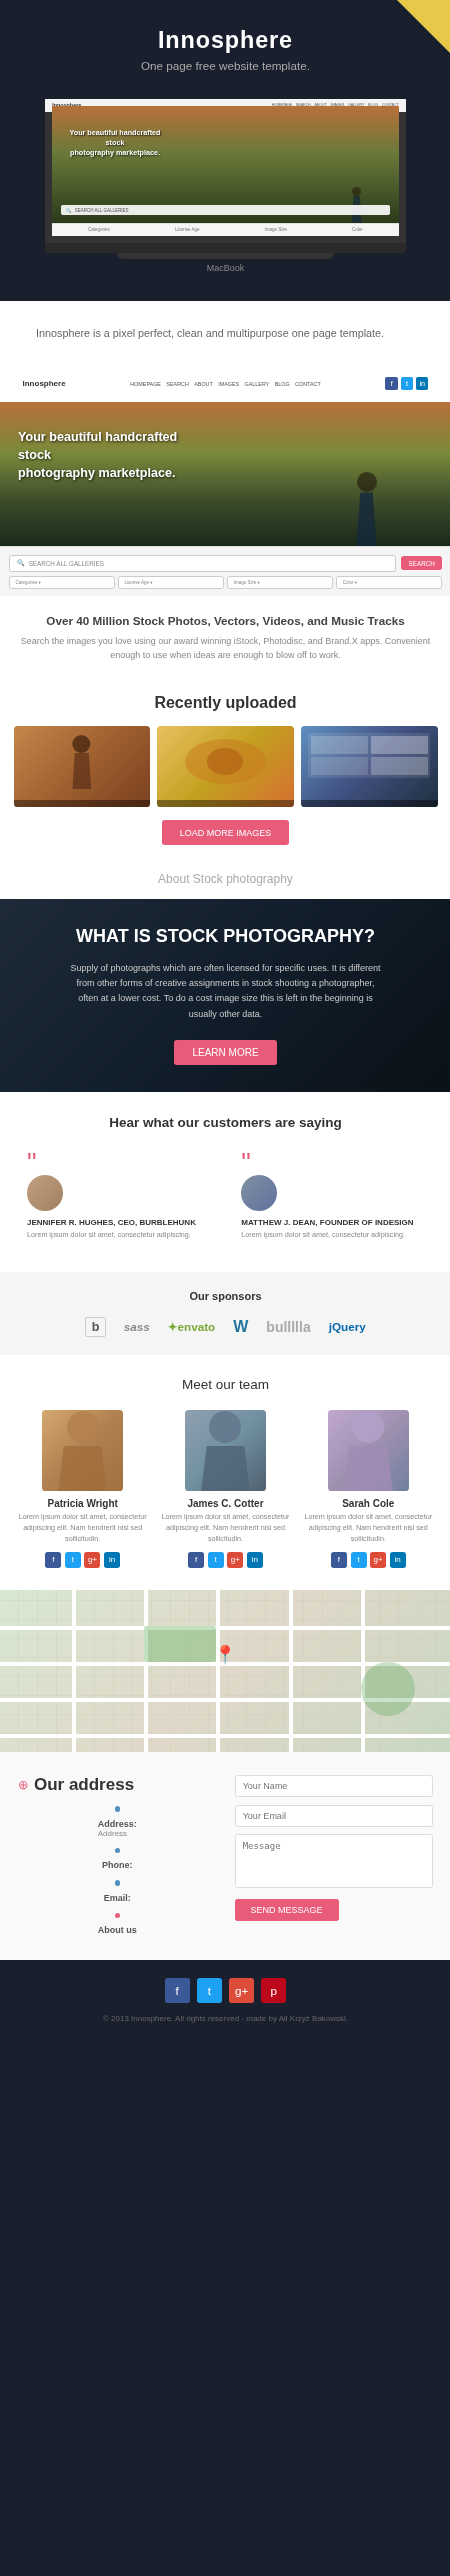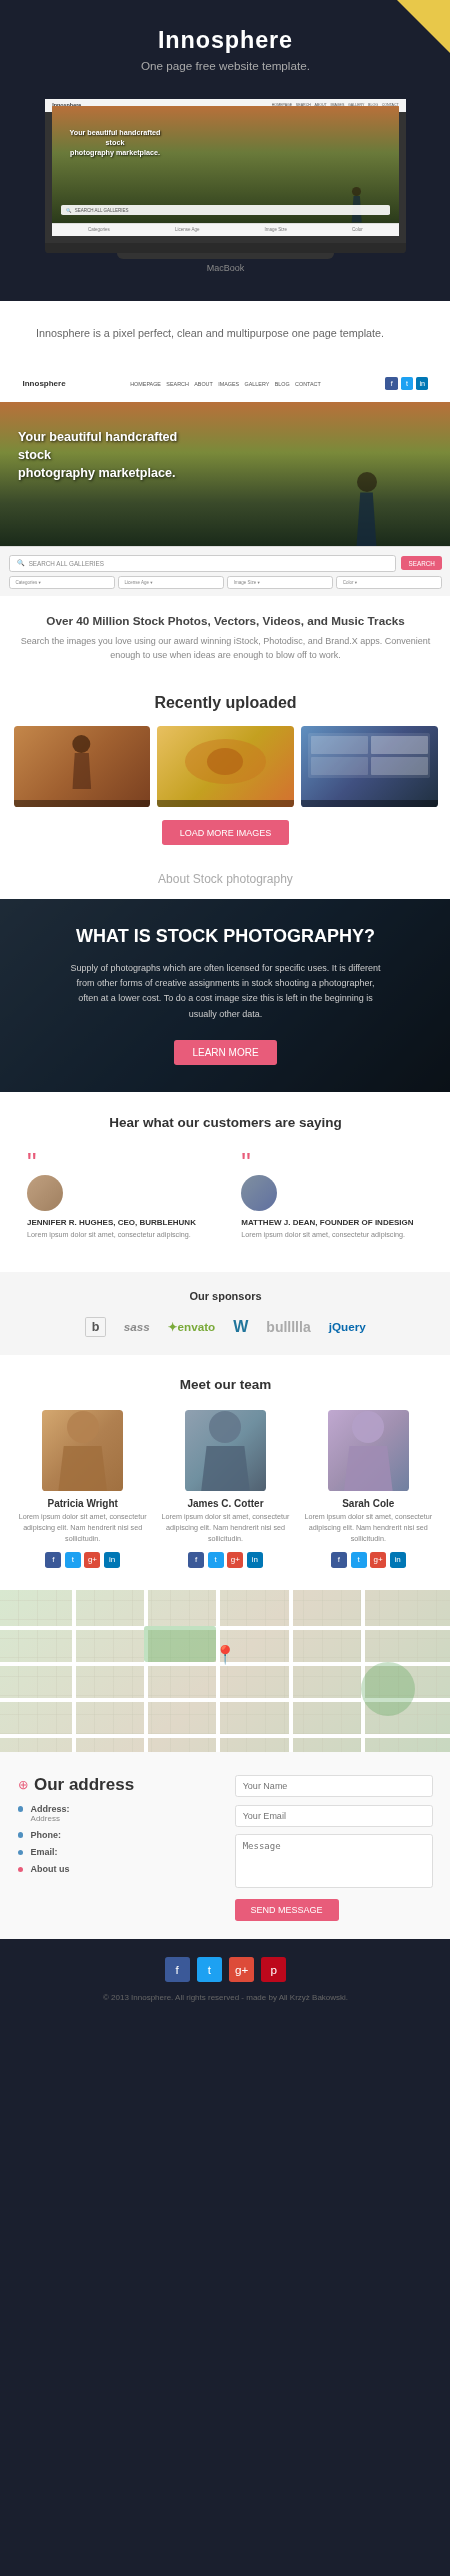--- a/index.html
+++ b/index.html
@@ -336,21 +336,21 @@
 
     
     .team-section {
       background: #fff;
       padding: 22.5px 18px;
     }
     .team-heading {
       text-align: center;
       color: #333;
       font-size: 13.5px;
-      font-weight: bold;
+      font-weight: normal;
       margin-bottom: 18px;
     }
     .team-grid {
       display: grid;
       grid-template-columns: repeat(3, 1fr);
       gap: 13.5px;
     }
     .team-member {
       text-align: center;
     }
@@ -423,23 +423,24 @@
     }
     .contact-content {
       display: flex;
       gap: 18px;
     }
     .contact-info {
       flex: 1;
     }
     .contact-info-item {
       display: flex;
-      align-items: flex-start;
+      align-items: center;
       gap: 7.2px;
       margin-bottom: 7.2px;
+      flex-direction: column;
     }
     .contact-form {
       flex: 1;
     }
     .contact-form input, .contact-form textarea {
       width: 100%;
       border: 0.9px solid #ddd;
       border-radius: 2.7px;
       padding: 5.4px 7.2px;
       font-size: 9px;

